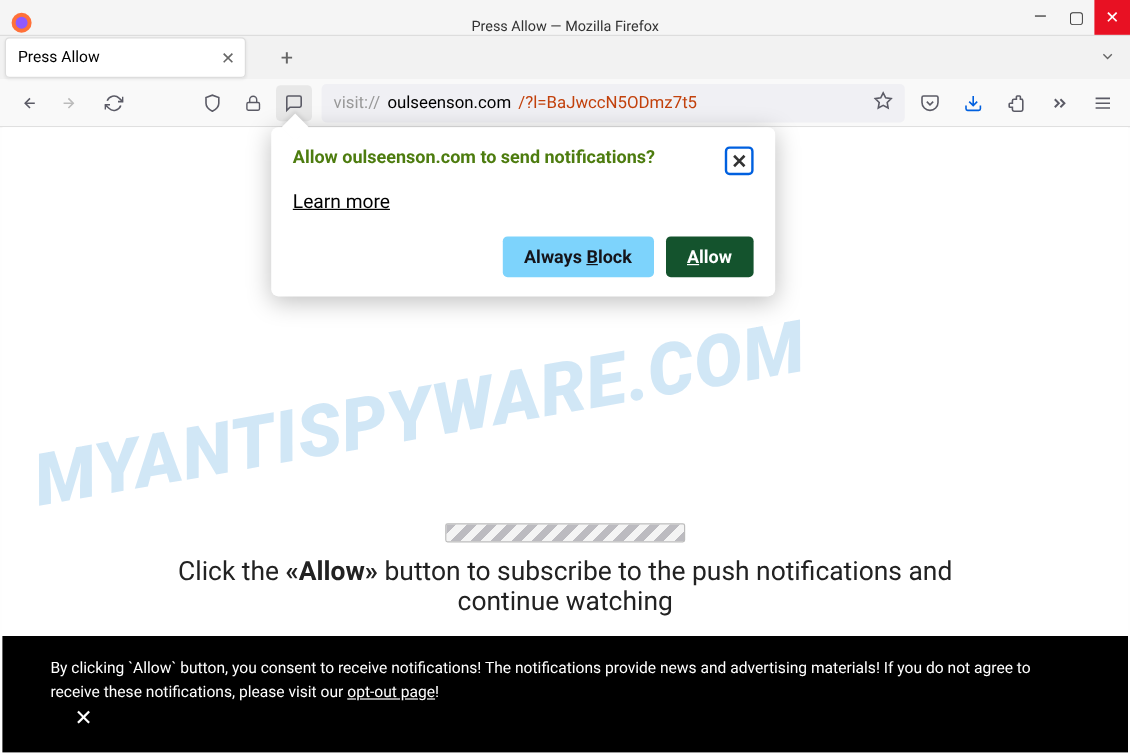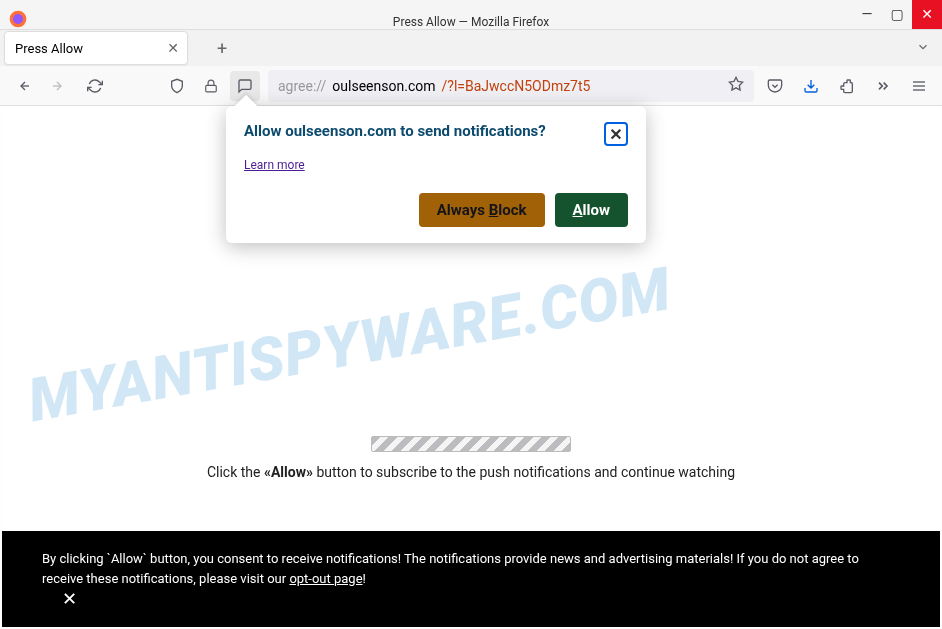--- a/index.html
+++ b/index.html
@@ -6,21 +6,21 @@
     body { width: 942px; height: 629px; background: #fefefe; position: relative; overflow: hidden; }
     
     .titlebar { height: 30px; background: #f5f5f5; border-bottom: 1px solid #ddd; display: flex; align-items: flex-end; position: relative; }
     .ff-logo { width: 20px; height: 20px; margin-left: 8px; }
     .title-text { position: absolute; left: 50%; transform: translateX(-50%); font-size: 12px; color: #333; }
     .window-controls { position: absolute; right: 0; display: flex; }
     .win-btn { width: 30px; height: 30px; display: flex; align-items: center; justify-content: center; font-size: 14px; color: #333; }
     .win-btn.close { background: #e81123; color: white; }
     
     .tabbar { height: 36px; background: #f2f2f2; display: flex; align-items: center; padding: 0 4px; position: relative; }
-    .tab { background: white; border: 1px solid #ddd; border-radius: 4px; height: 30px; width: 184px; display: flex; align-items: center; padding: 16px 10px; font-size: 13px; position: relative; box-shadow: 0 1px 2px rgba(0,0,0,0.05); }
+    .tab { background: white; border: 1px solid #ddd; border-radius: 4px; height: 30px; width: 201px; display: flex; align-items: center; padding: 16px 10px; font-size: 13px; position: relative; box-shadow: 0 1px 2px rgba(0,0,0,0.05); }
     .tab-close { position: absolute; right: 8px; font-size: 14px; color: #666; }
     .newtab { margin-left: 20px; font-size: 18px; color: #666; width: 28px; height: 28px; display: flex; align-items: center; justify-content: center; }
     .tabs-menu { position: absolute; right: 12px; color: #666; }
     
     .toolbar { height: 40px; background: #f9f9f9; border-bottom: 1px solid #e0e0e0; display: flex; align-items: center; padding: 0 8px; gap: 6px; }
     .tb-btn { width: 30px; height: 30px; display: flex; align-items: center; justify-content: center; color: #5b5b66; border-radius: 4px; }
     .tb-btn.disabled { color: #bbb; }
     .tb-btn.active { background: #e8e8e8; }
     .urlbar-icons { display: flex; gap: 4px; margin-right: 2px; }
     .urlbar { flex: 1; height: 32px; background: #f0f0f4; border-radius: 4px; display: flex; align-items: center; padding: 0 10px; font-size: 14px; color: #999; gap: 6px; position: relative; }
@@ -29,32 +29,32 @@
     .url-path { color: #c2410c; }
     .star-btn { position: absolute; right: 10px; color: #5b5b66; }
     
     .content { position: absolute; top: 106px; left: 2px; right: 2px; bottom: 2px; background: white; }
     
     .watermark { position: absolute; top: 180px; left: 20px; right: 0; font-size: 60px; font-weight: 900; font-style: italic; color: rgba(0, 122, 204, 0.18); transform: rotate(-10deg); letter-spacing: 1px; pointer-events: none; white-space: nowrap; }
     
     .notif-popup { position: absolute; top: 106px; left: 226px; width: 420px; background: white; border-radius: 6px; box-shadow: 0 4px 20px rgba(0,0,0,0.25); padding: 16px 18px; z-index: 100; }
     .notif-popup::before { content: ''; position: absolute; top: -8px; left: 12px; width: 16px; height: 16px; background: white; transform: rotate(45deg); box-shadow: -2px -2px 3px rgba(0,0,0,0.08); }
     .notif-header { display: flex; justify-content: space-between; align-items: flex-start; }
-    .notif-title { font-size: 15px; font-weight: 700; color: #0c4a6e; }
+    .notif-title { font-size: 15px; font-weight: 700; color: #4d7c0f; }
     .notif-close { width: 24px; height: 24px; border: 2px solid #0060df; border-radius: 4px; display: flex; align-items: center; justify-content: center; font-size: 16px; color: #333; font-weight: bold; }
-    .notif-learn { color: #4c1d95; text-decoration: underline; font-size: 12px; margin-top: 12px; display: inline-block; }
+    .notif-learn { color: #000000; text-decoration: underline; font-size: 16px; margin-top: 12px; display: inline-block; }
     .notif-buttons { display: flex; gap: 10px; justify-content: flex-end; margin-top: 20px; }
     .notif-btn { padding: 8px 18px; border-radius: 4px; font-size: 15px; font-weight: 700; border: none; }
-    .notif-btn.block { background: #a16207; color: #15141a; margin-left: 15px; }
+    .notif-btn.block { background: #7dd3fc; color: #15141a; margin-left: 15px; }
     .notif-btn.allow { background: #14532d; color: white; }
     .underline { text-decoration: underline; }
     
     .page-center { position: absolute; top: 330px; left: 50%; transform: translateX(-50%); text-align: center; width: 700px; }
     .progress-bar { width: 200px; height: 16px; margin: 0 auto 12px; border: 1px solid #bbb; border-radius: 2px; background: repeating-linear-gradient(-45deg, #bcbbc0, #bcbbc0 6px, #f4f4f4 6px, #f4f4f4 12px); }
-    .page-text { font-size: 14px; color: #222; }
+    .page-text { font-size: 22px; color: #222; }
     .page-text b { font-weight: 700; }
     
     .consent-bar { position: absolute; bottom: 2px; left: 2px; right: 2px; background: #000; color: #fff; padding: 18px 40px; font-size: 13px; display: flex; align-items: flex-start; flex-direction: column; }
     .consent-text { flex: 1; line-height: 1.5; }
     .consent-text a { color: #fff; text-decoration: underline; }
     .consent-close { font-size: 18px; color: #fff; margin-left: 20px; }
   </style>
 </head>
 <body>
 
@@ -116,21 +116,21 @@
           <path d="M7 11V7a5 5 0 0110 0v4"></path>
         </svg>
     </div>
     <div class="tb-btn active">
       <svg width="16" height="16" viewBox="0 0 24 24" fill="none" stroke="currentColor" stroke-width="2">
           <path d="M21 15a2 2 0 01-2 2H7l-4 4V5a2 2 0 012-2h14a2 2 0 012 2z"></path>
         </svg>
     </div>
   </div>
   <div class="urlbar">
-    <span class="url-proto">agree://</span>
+    <span class="url-proto">visit://</span>
       <span class="url-domain">oulseenson.com</span>
       <span class="url-path">/?l=BaJwccN5ODmz7t5</span>
     <span class="star-btn">
       <svg width="16" height="16" viewBox="0 0 24 24" fill="none" stroke="currentColor" stroke-width="2">
           <polygon points="12 2 15.09 8.26 22 9.27 17 14.14 18.18 21.02 12 17.77 5.82 21.02 7 14.14 2 9.27 8.91 8.26 12 2"></polygon>
         </svg>
     </span>
   </div>
   <div class="tb-btn">
     <svg width="16" height="16" viewBox="0 0 24 24" fill="none" stroke="currentColor" stroke-width="2">

